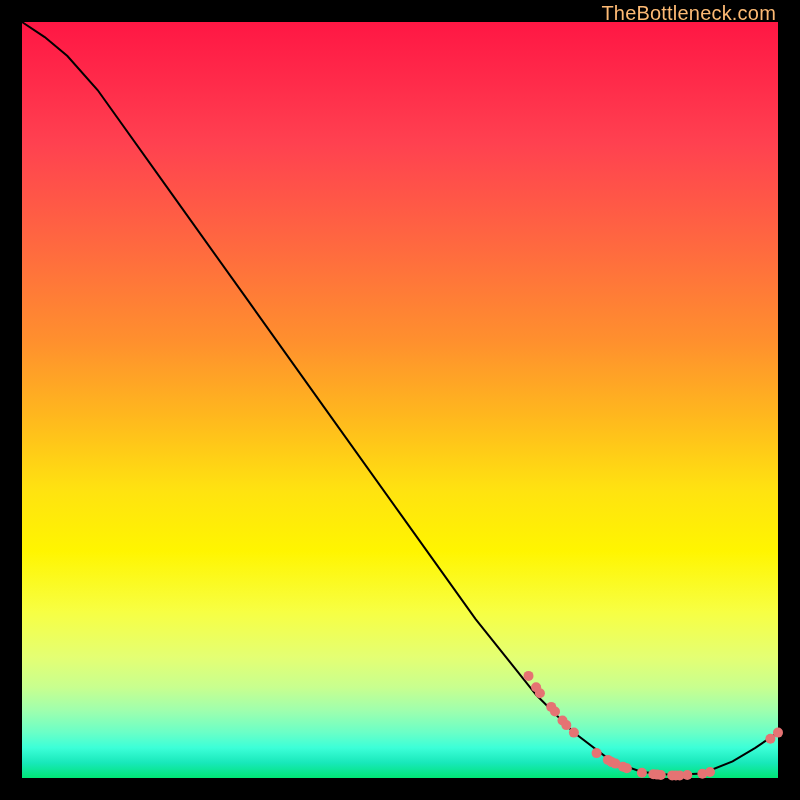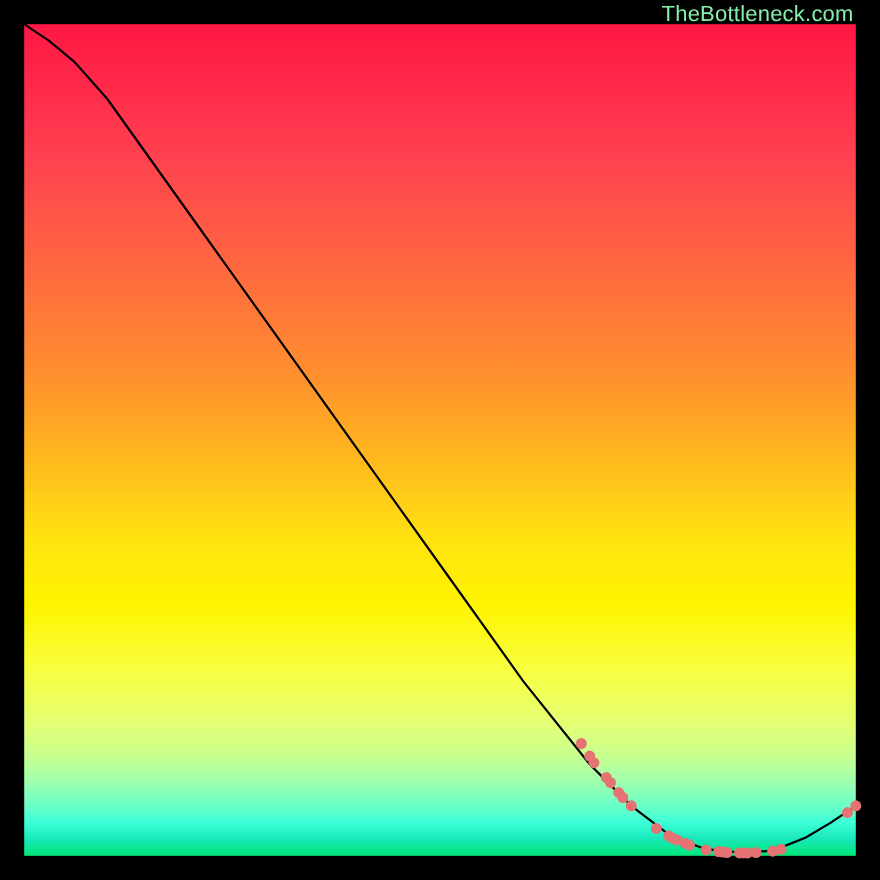--- a/index.html
+++ b/index.html
@@ -38,21 +38,21 @@
       #a0ffad 91%,
       #6affc7 94%,
       #3cffd8 96%,
       #18e8ba 98%,
       #00e676 100%);
   }
   .watermark {
     position: absolute;
     right: 24px;
     top: 2px;
-    color: #86efac;
+    color: #fdba74;
     font-size: 20px;
     font-weight: 500;
     letter-spacing: 0.2px;
     user-select: none;
   }
   svg.curve {
     position: absolute;
     left: 0;
     top: 0;
     width: 756px;

